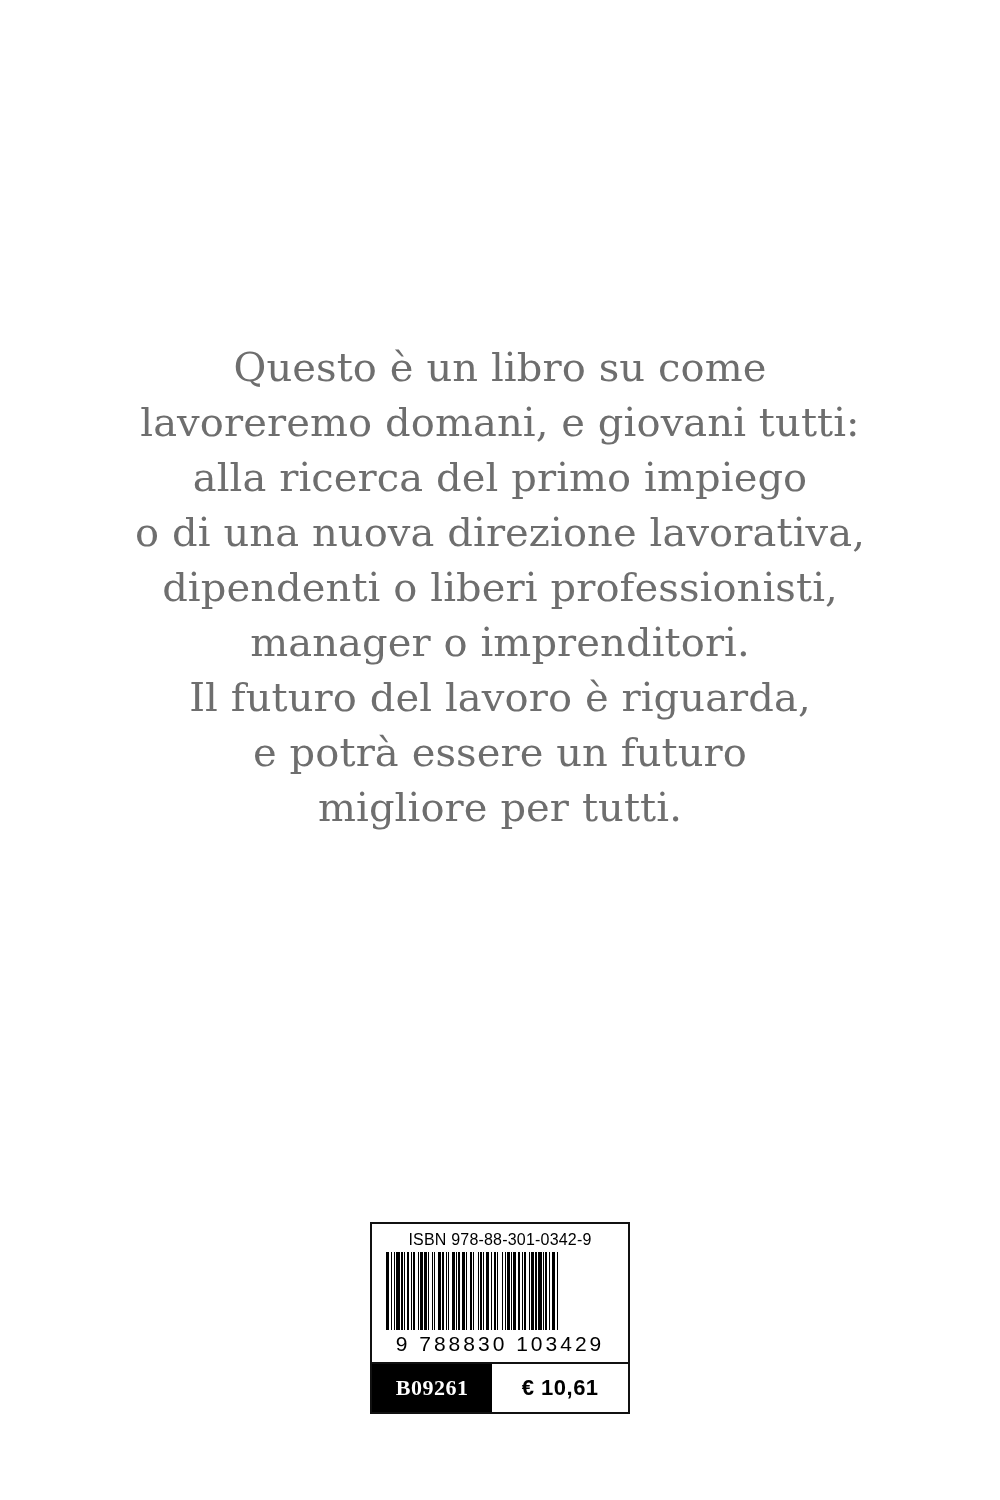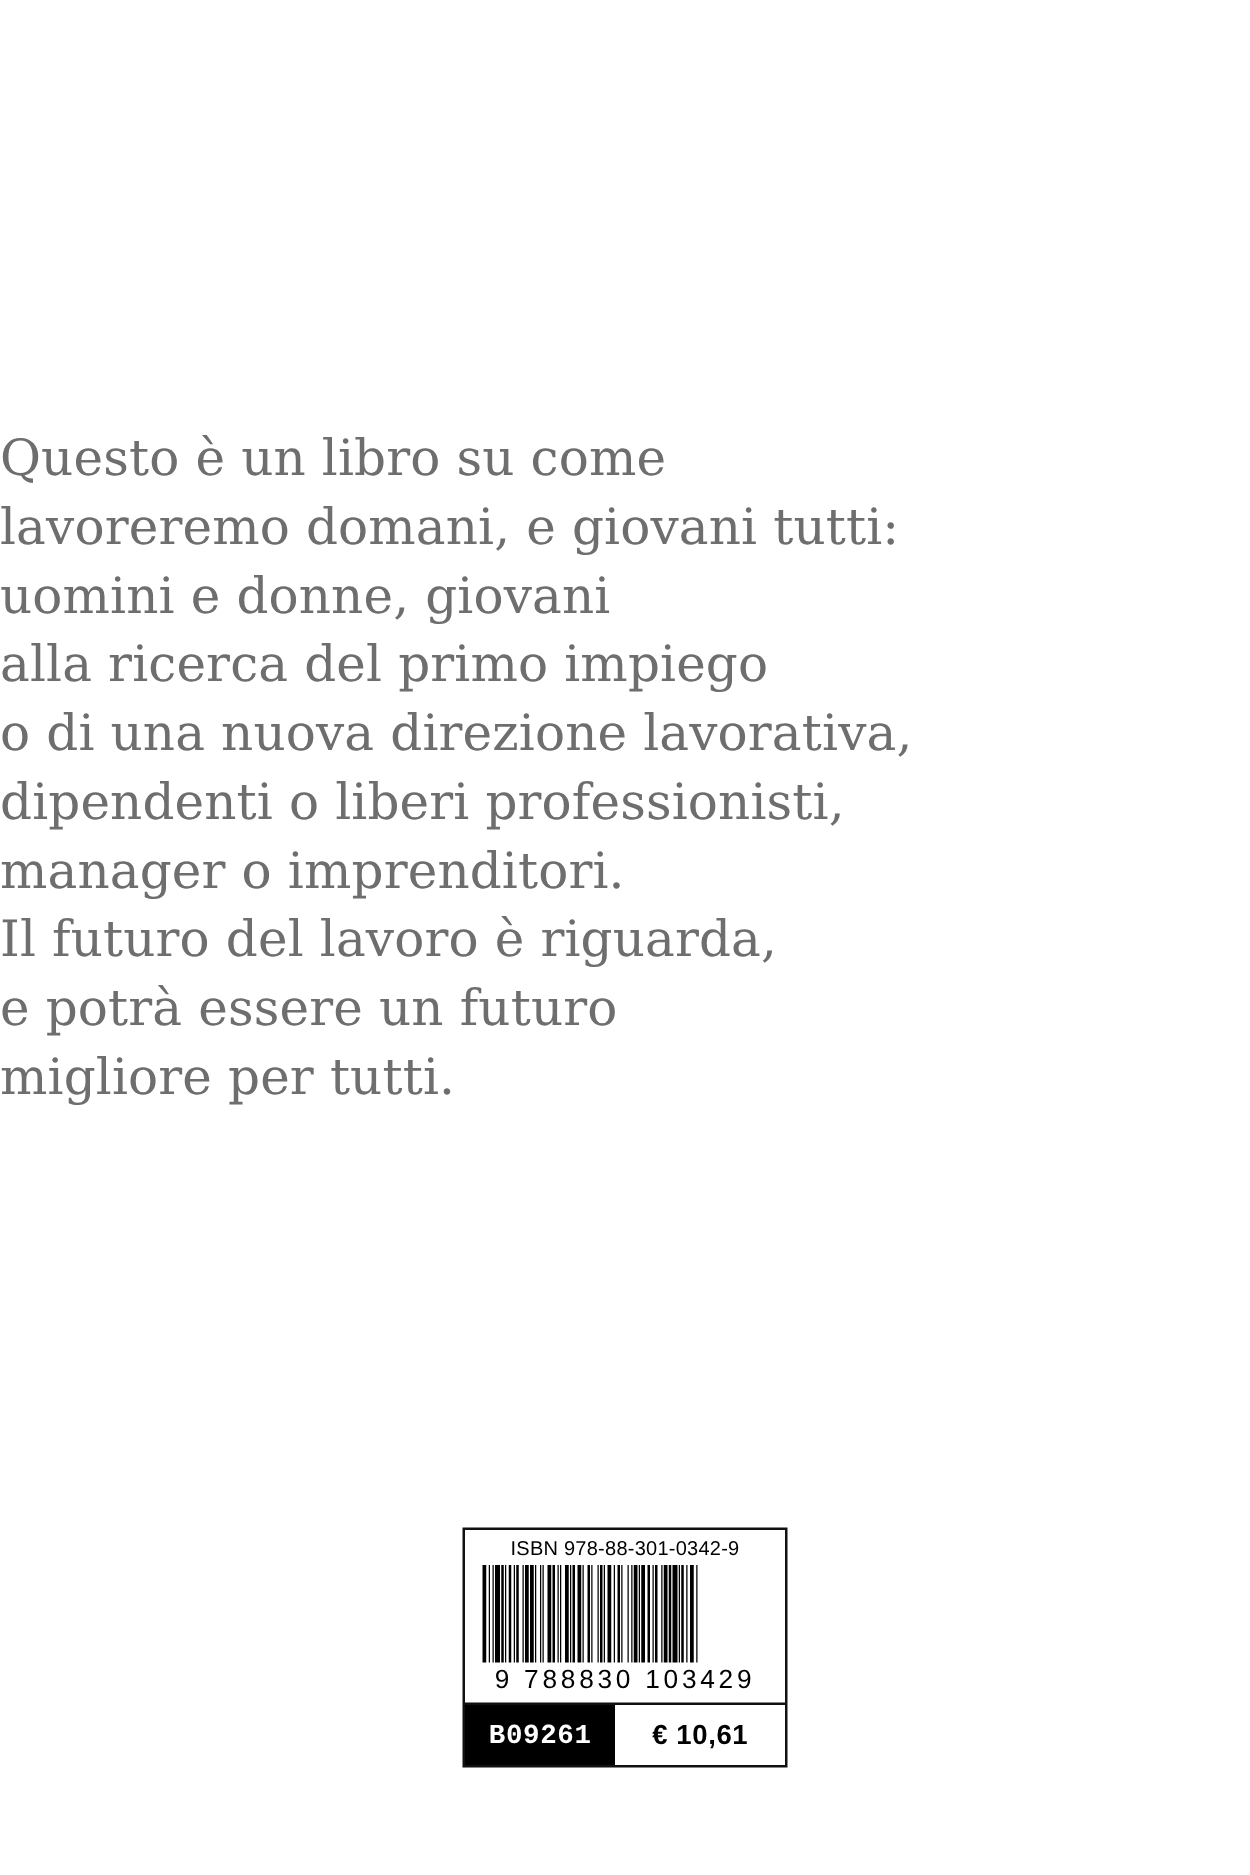--- a/index.html
+++ b/index.html
@@ -21,20 +21,21 @@
     display: flex;
     flex-direction: column;
     align-items: center;
   }
 
   .blurb {
     position: absolute;
     top: 340px;
     left: 0;
     width: 1000px;
+    text-align: center;
     color: #6e6e6e;
     font-family: "DejaVu Serif", "Liberation Serif", serif;
     font-size: 40px;
     line-height: 55px;
     letter-spacing: 0.1px;
     font-weight: 400;
   }
   .blurb .line {
     display: block;
     white-space: nowrap;
@@ -83,21 +84,21 @@
 
   .price-row {
     display: flex;
     border-top: 2px solid #111111;
     height: 48px;
   }
   .price-code {
     flex: 0 0 47%;
     background: #000000;
     color: #ffffff;
-    font-family: Liberation Mono, monospace;
+    font-family: Liberation Serif, serif;
     font-weight: bold;
     font-size: 22px;
     display: flex;
     align-items: center;
     justify-content: center;
     letter-spacing: 0.5px;
   }
   .price-value {
     flex: 1;
     background: #ffffff;
@@ -112,21 +113,20 @@
   }
 </style>
 </head>
 <body>
 
 <div class="back-cover">
 
   <div class="blurb">
     <span class="line">Questo è un libro su come</span>
     <span class="line">lavoreremo domani, e giovani tutti:</span>
-    <span class="line">uomini e donne, giovani</span>
     <span class="line">alla ricerca del primo impiego</span>
     <span class="line">o di una nuova direzione lavorativa,</span>
     <span class="line">dipendenti o liberi professionisti,</span>
     <span class="line">manager o imprenditori.</span>
     <span class="line">Il futuro del lavoro è riguarda,</span>
     <span class="line">e potrà essere un futuro</span>
     <span class="line">migliore per tutti.</span>
   </div>
 
   <div class="barcode-block">

